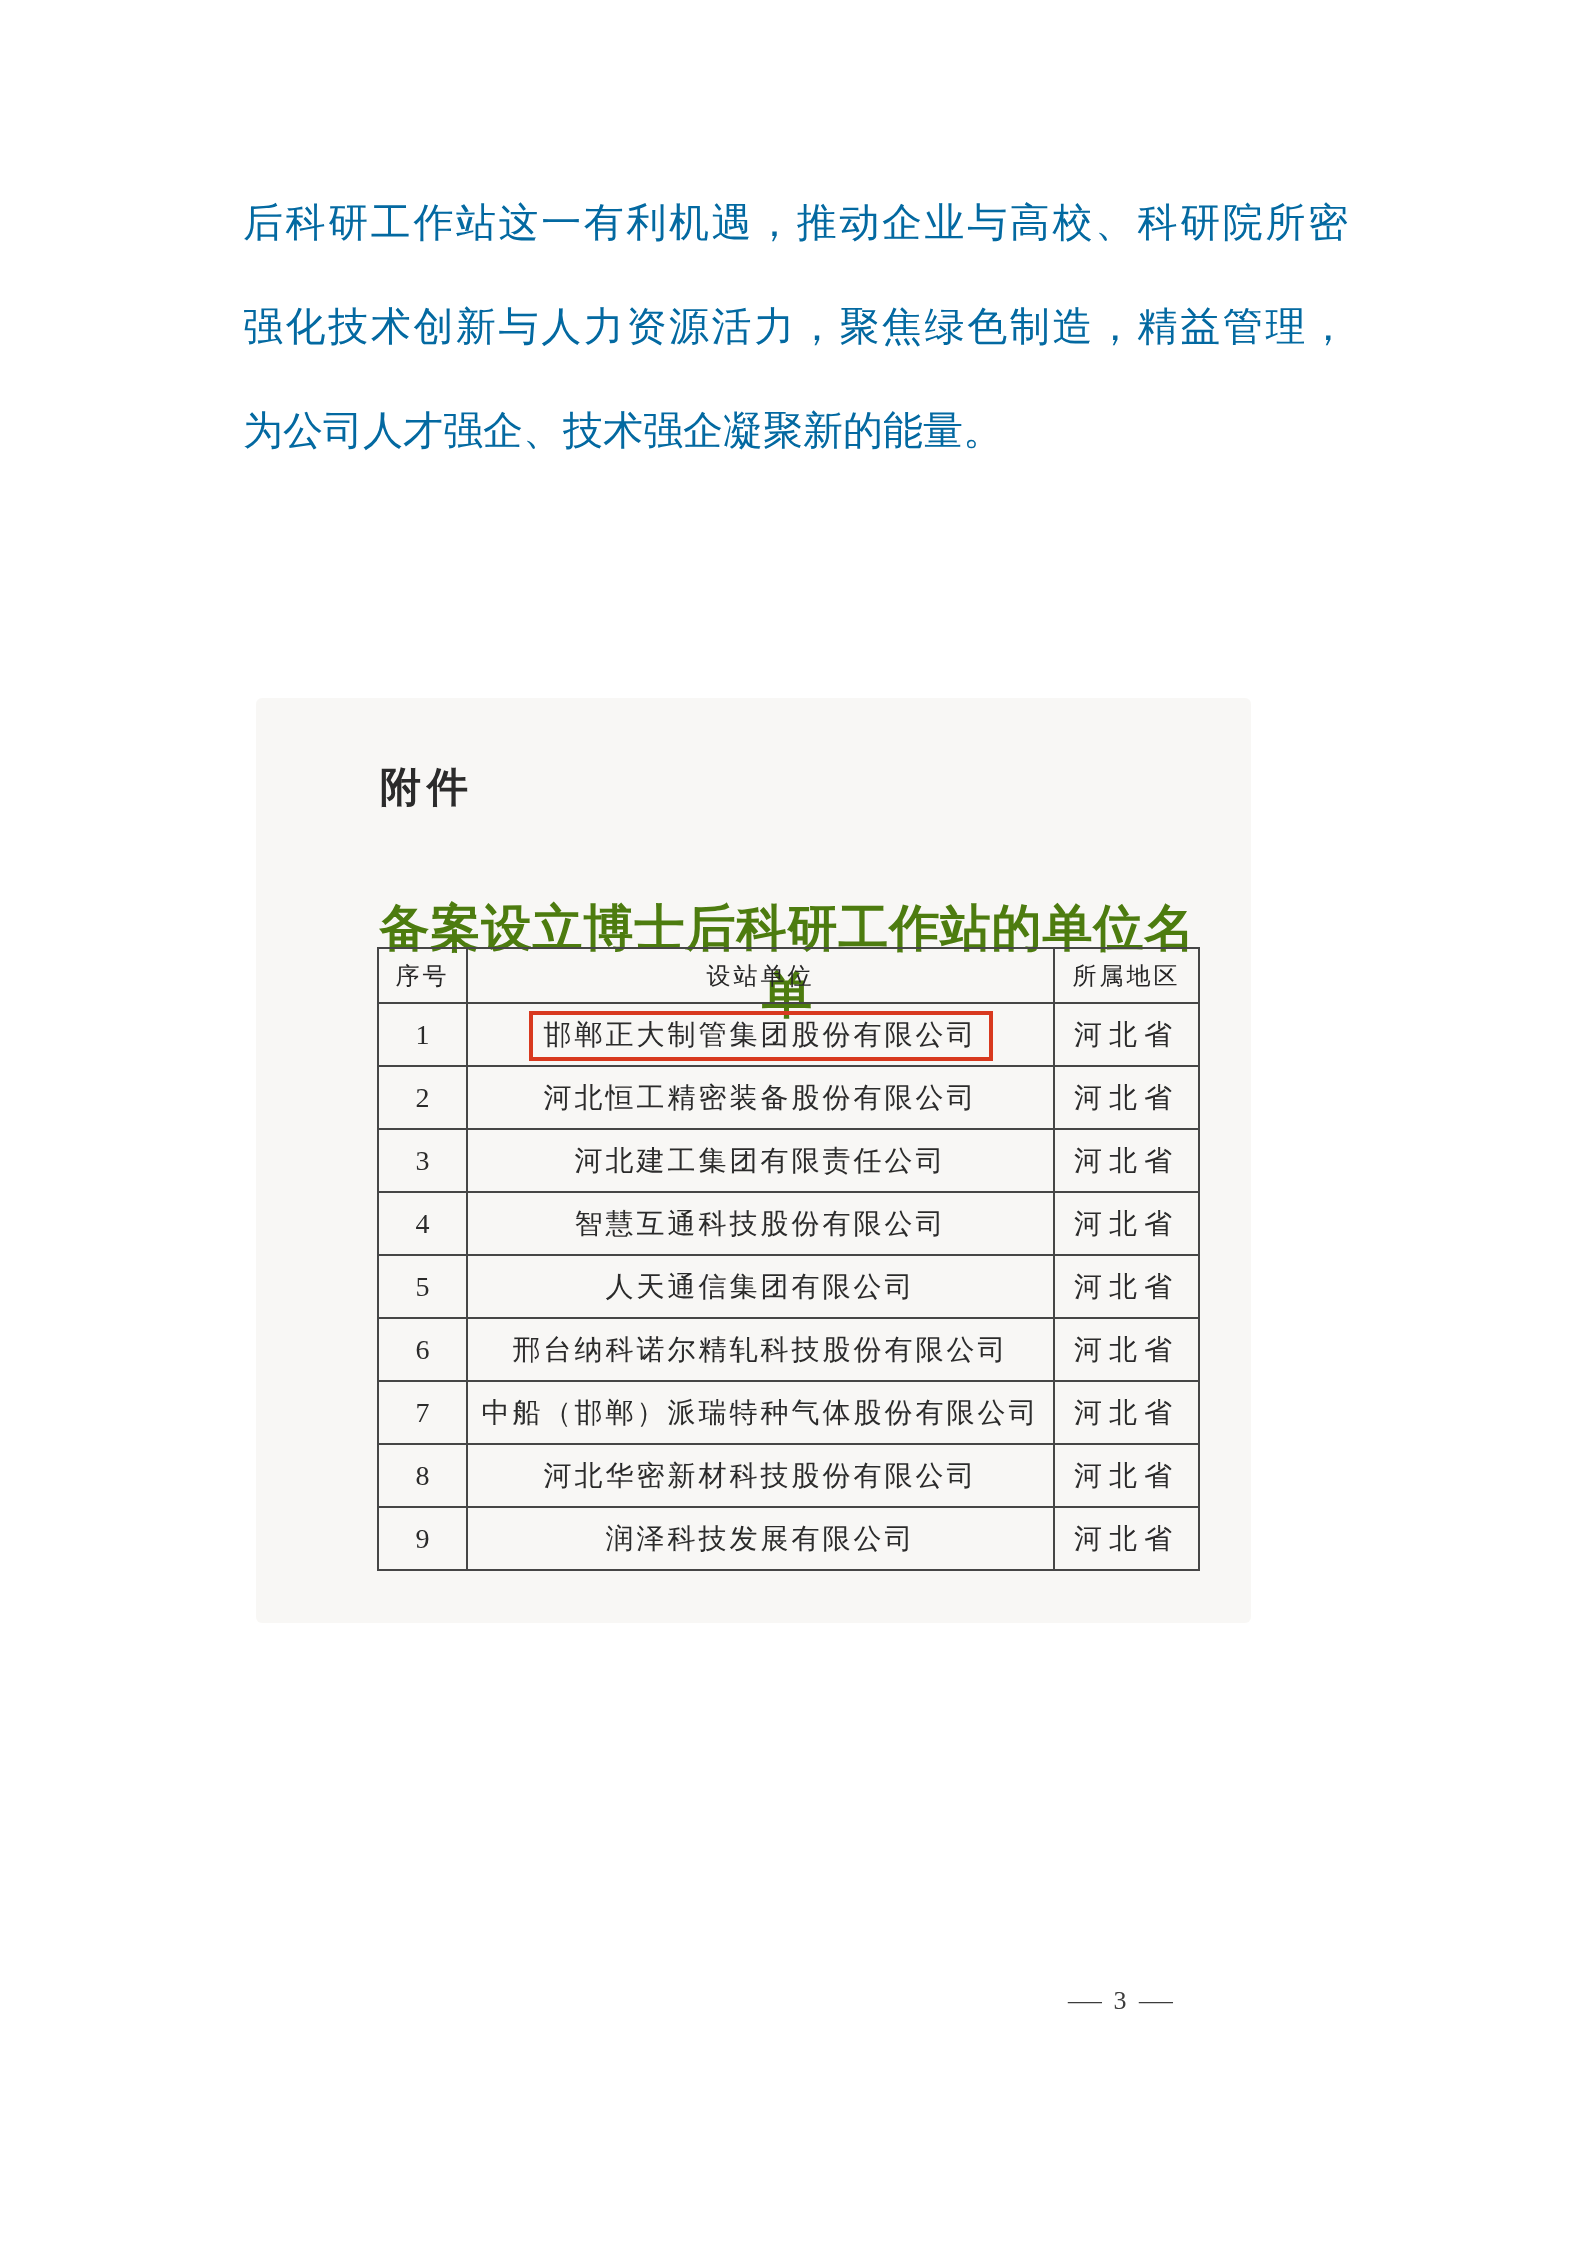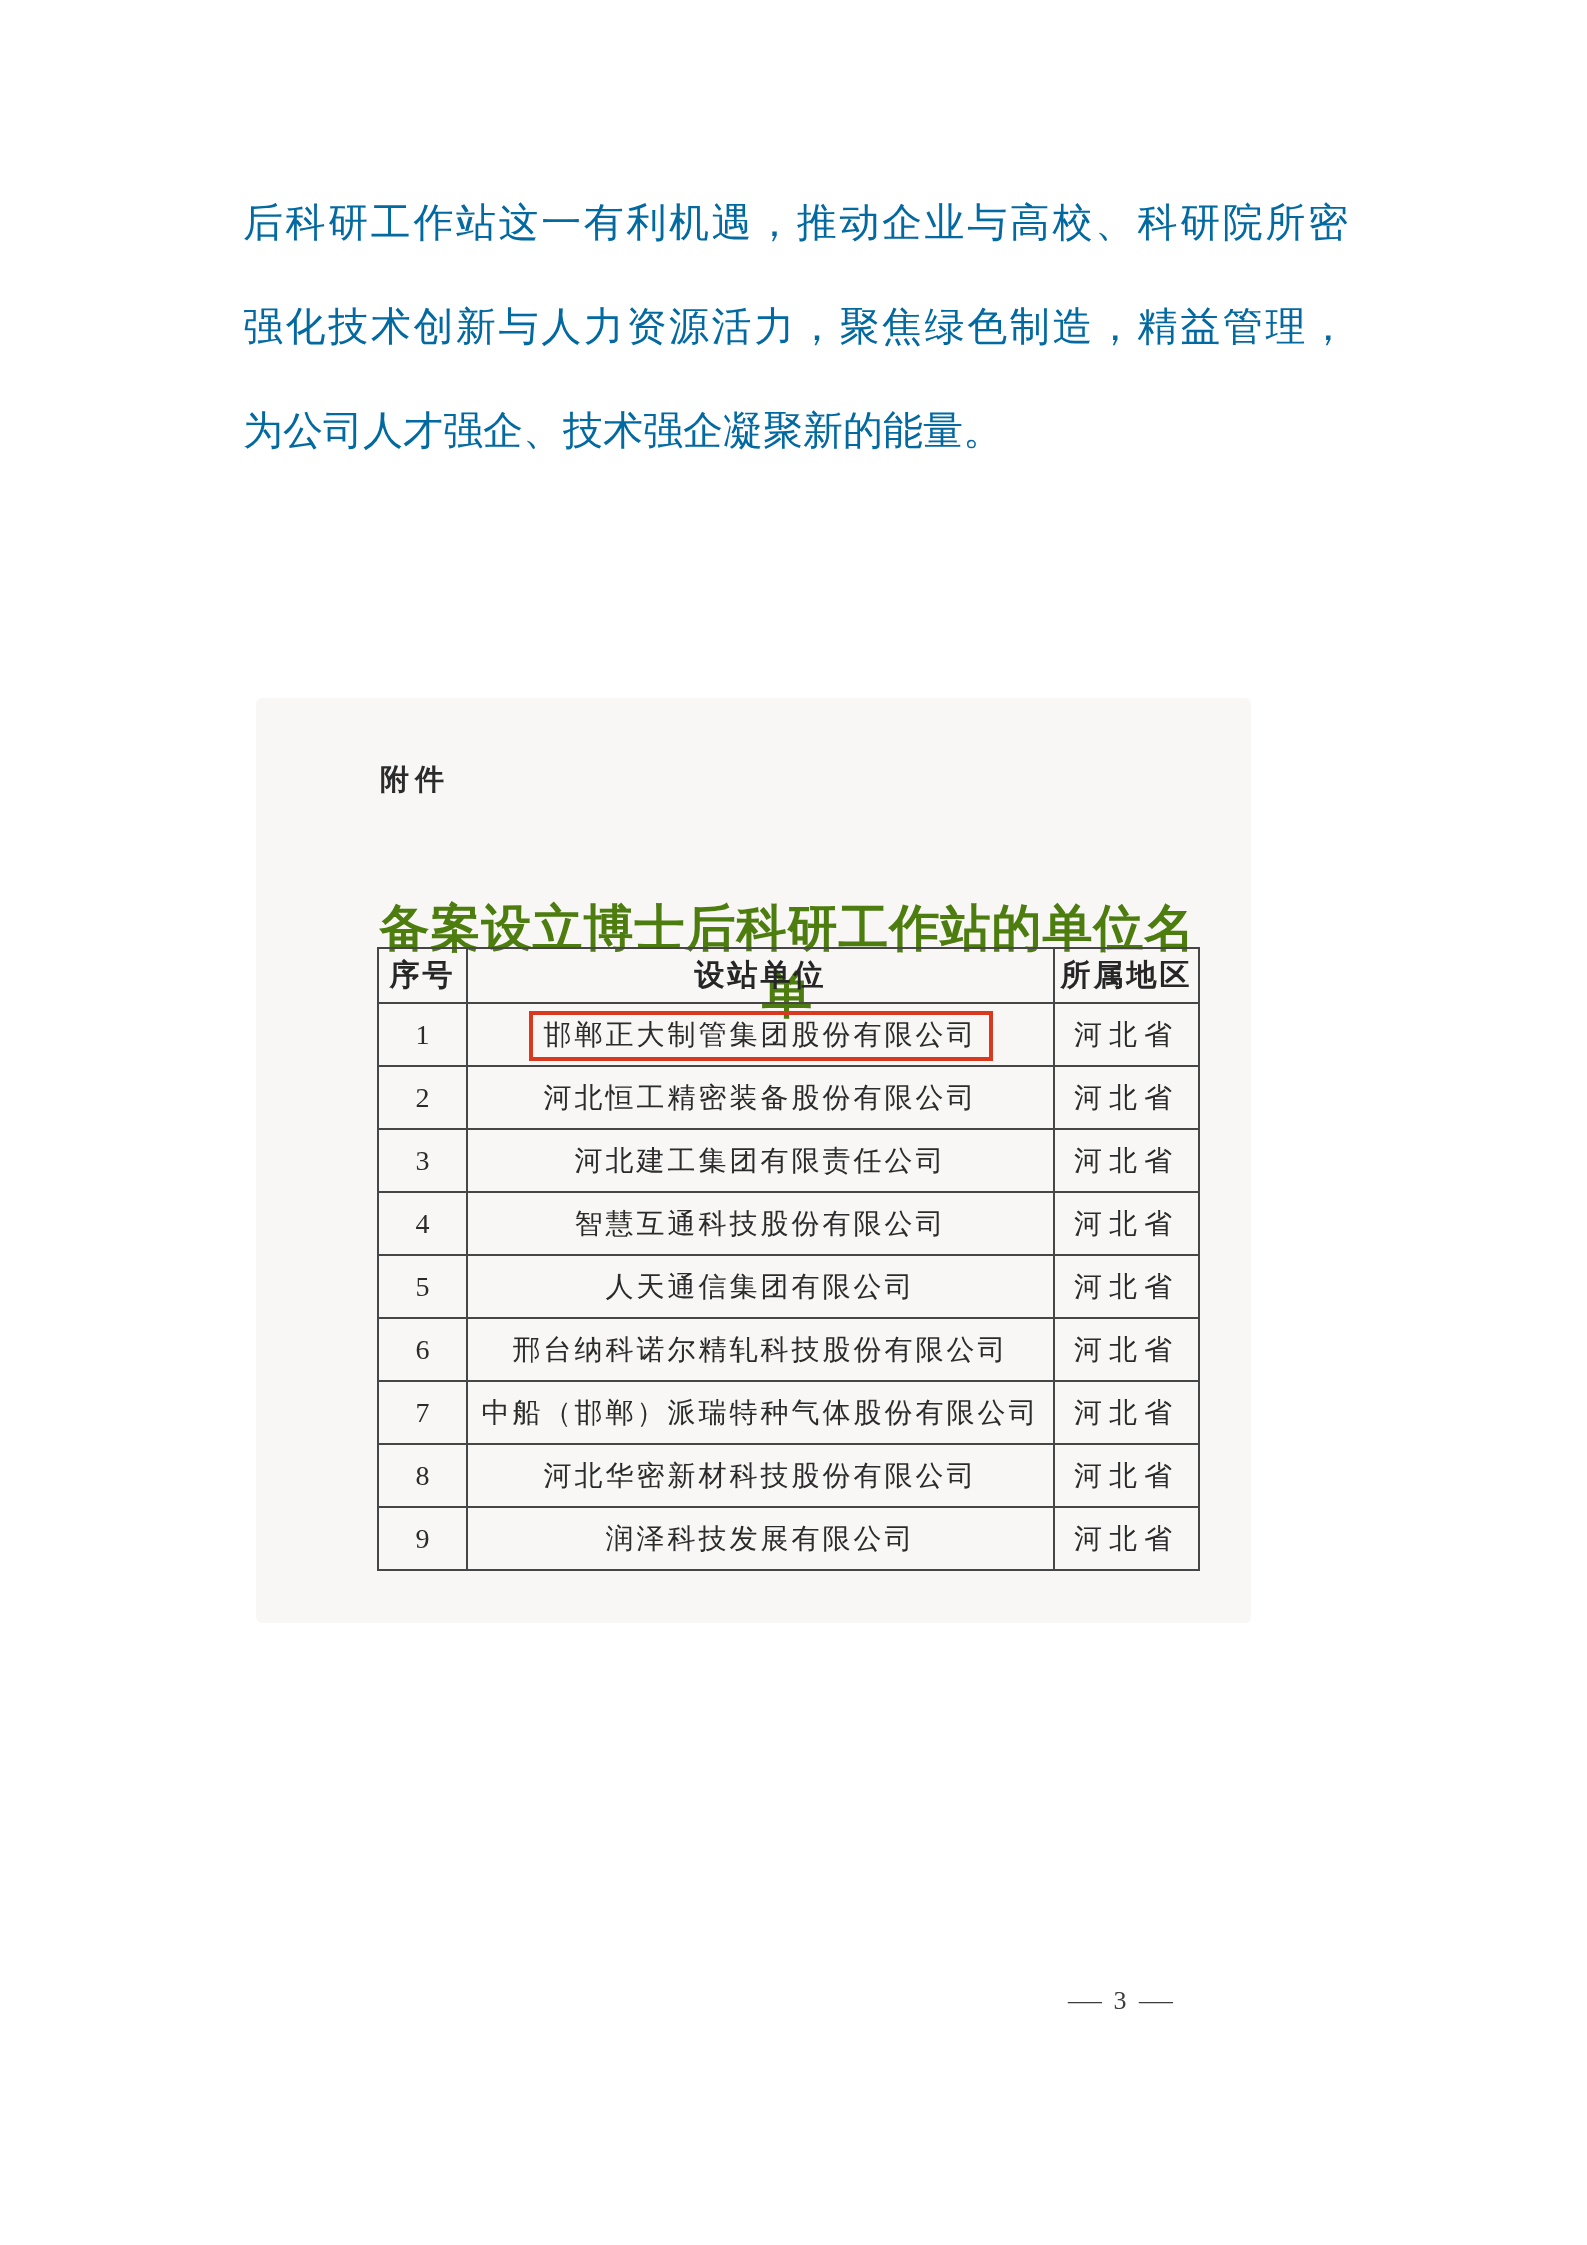--- a/index.html
+++ b/index.html
@@ -35,21 +35,21 @@
   .scan-tint {
     position: absolute;
     left: 256px; top: 698px;
     width: 995px; height: 925px;
     background: rgba(243, 241, 236, 0.55);
     border-radius: 6px;
   }
   .attachment-label {
     position: absolute;
     left: 380px; top: 760px;
-    font-size: 29px;
+    font-size: 41px;
     font-weight: bold;
     color: #2b2b2b;
     letter-spacing: 6px;
   }
   .scan-title {
     position: absolute;
     left: 377px; top: 895px;
     width: 821px;
     text-align: center;
     font-size: 50px;
@@ -72,22 +72,22 @@
   .unit-table col.col-region { width: 145px; }
   .unit-table td, .unit-table th {
     border: 2px solid #464646;
     text-align: center;
     vertical-align: middle;
     overflow: hidden;
   }
   .unit-table tr.head-row { height: 55px; }
   .unit-table tr.data-row { height: 63px; }
   .unit-table th {
-    font-size: 30px;
-    font-weight: bold;
+    font-size: 24px;
+    font-weight: normal;
     letter-spacing: 3px;
     color: #262626;
   }
   .c-no     { font-size: 28px; }
   .c-unit   { font-size: 28px; letter-spacing: 3px; position: relative; }
   .c-region { font-size: 28px; letter-spacing: 7px; }
 
   .red-frame {
     position: absolute;
     left: 61px; top: 7px;

